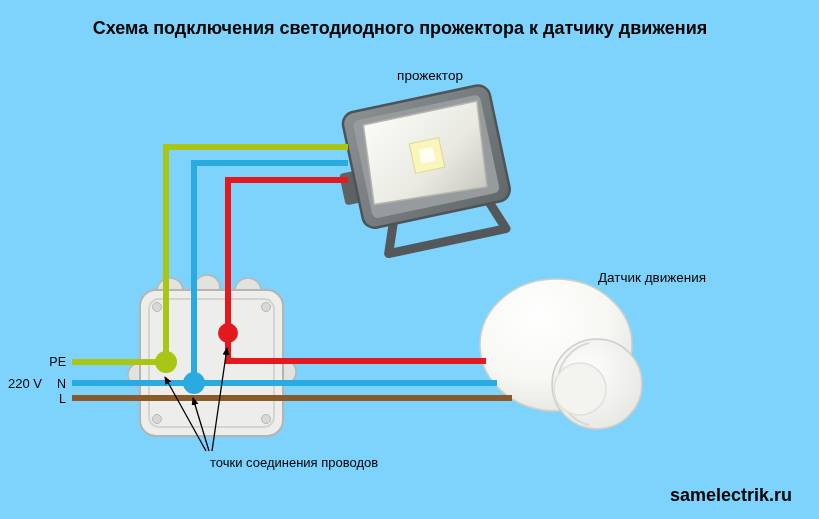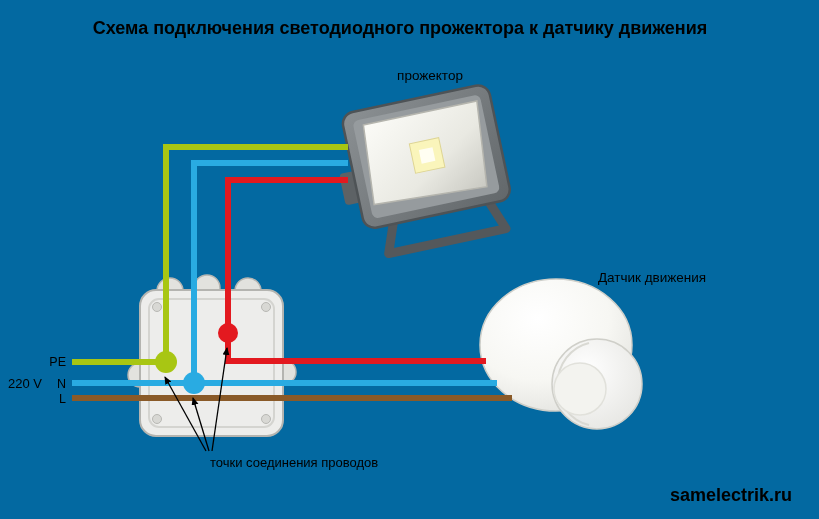--- a/index.html
+++ b/index.html
@@ -5,21 +5,21 @@
   html, body {
     margin: 0;
     padding: 0;
     background: #ffffff;
     font-family: "Liberation Sans", sans-serif;
   }
   #canvas {
     position: relative;
     width: 819px;
     height: 519px;
-    background: #0369a1;
+    background: #7dd3fc;
     overflow: hidden;
   }
   svg text {
     font-family: "Liberation Sans", sans-serif;
     fill: #000000;
   }
   .title-text { font-size: 18px; font-weight: bold; }
   .part-label { font-size: 13.5px; }
   .wire-label { font-size: 12.5px; }
   .voltage-label { font-size: 13px; }

